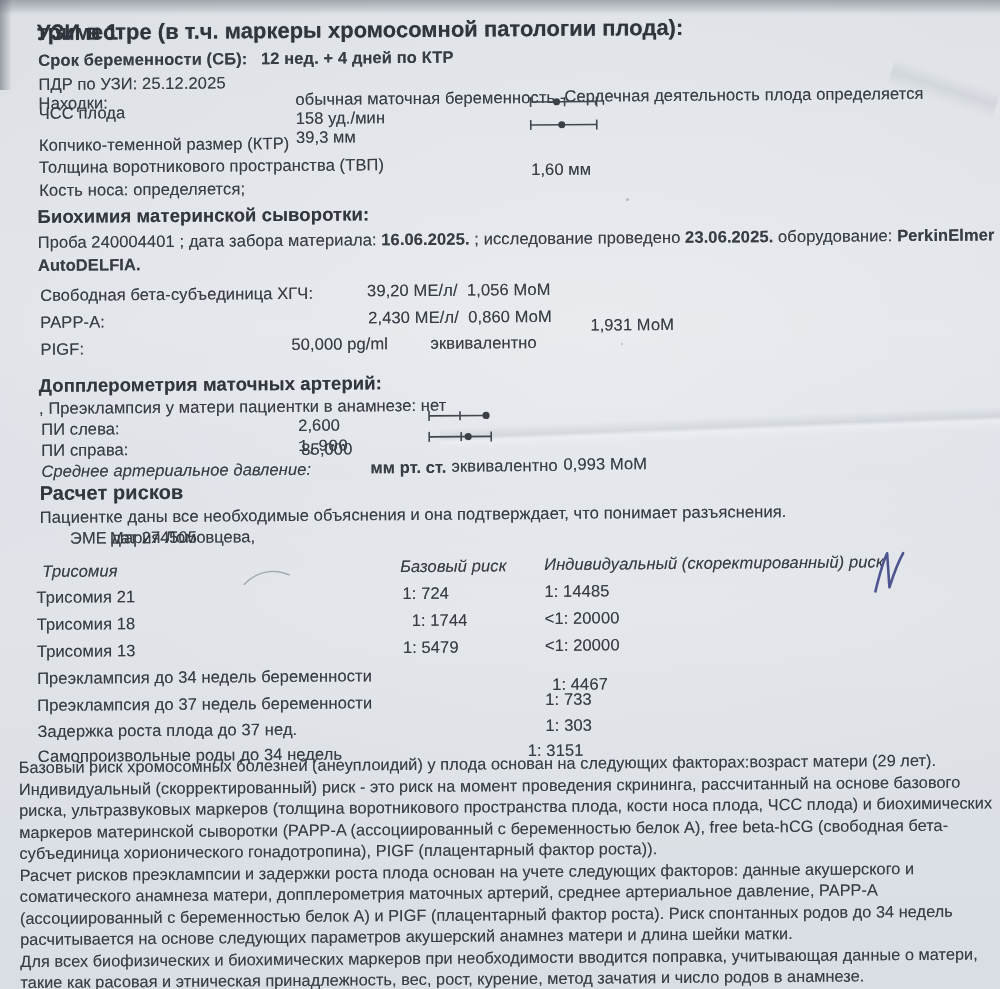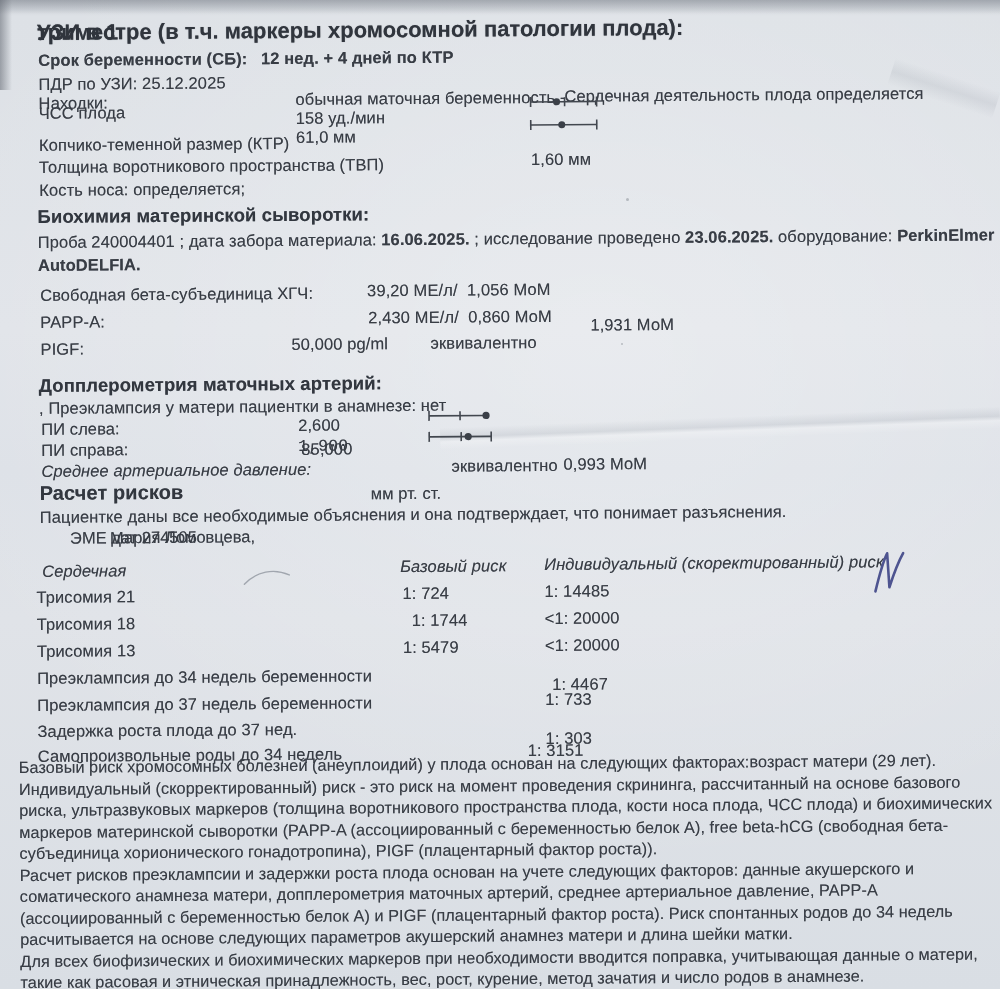--- a/index.html
+++ b/index.html
@@ -73,24 +73,24 @@
 
     <svg style="left:528px;top:122px;" width="70" height="14" viewBox="0 0 70 14">
       <g stroke="#42474f" stroke-width="1.6" fill="none">
         <line x1="2" y1="7" x2="68" y2="7"></line>
           <line x1="2" y1="2" x2="2" y2="12"></line>
           <line x1="68" y1="2" x2="68" y2="12"></line>
       </g>
       <circle cx="33" cy="7" r="3.5" fill="#3b4048"></circle>
     </svg>
     <div class="t" style="left:38px;top:136px;">Копчико-теменной размер (КТР)</div>
-    <div class="t" style="left:295px;top:130px;">61,0 мм</div>
+    <div class="t" style="left:295px;top:130px;">39,3 мм</div>
 
     <div class="t" style="left:38px;top:158px;">Толщина воротникового пространства (ТВП)</div>
-    <div class="t" style="left:530px;top:154px;">1,60 мм</div>
+    <div class="t" style="left:530px;top:164px;">1,60 мм</div>
 
     <div class="t" style="left:38px;top:181px;">Кость носа: определяется;</div>
 
     <div class="t sec" style="left:36px;top:206px;">Биохимия материнской сыворотки:</div>
     <div class="t" style="left:36px;top:233px;">
       <span>Проба 240004401 ; дата забора материала: </span><span class="b6">16.06.2025.</span><span> ; исследование проведено </span><span class="b6">23.06.2025.</span><span> оборудование: </span><span class="b6">PerkinElmer</span>
     </div>
     <div class="t b6" style="left:36px;top:256px;">AutoDELFIA.</div>
 
     <div class="t" style="left:38px;top:286px;">Свободная бета-субъединица ХГЧ:</div>
@@ -125,37 +125,37 @@
         <line x1="34" y1="2.5" x2="34" y2="11.5"></line>
           <line x1="64" y1="2" x2="64" y2="12"></line>
       </g>
       <circle cx="41" cy="7" r="3.6" fill="#3b4048"></circle>
     </svg>
     <div class="t" style="left:38px;top:441px;">ПИ справа:</div>
     <div class="t" style="left:295px;top:439px;font-family:Liberation Mono, monospace;">1,900</div>
 
     <div class="t it" style="left:38px;top:462px;">Среднее артериальное давление:</div>
     <div class="t" style="left:298px;top:442px;">85,000</div>
-    <div class="t" style="left:367px;top:487px;">мм рт. ст.</div>
+    <div class="t" style="left:367px;top:461px;font-weight:bold;">мм рт. ст.</div>
     <div class="t" style="left:448px;top:460px;">эквивалентно</div>
     <div class="t" style="left:560px;top:459px;">0,993 МоМ</div>
 
     <div class="t b7" style="left:36px;top:482px;font-size:20px;color:#32373f;">Расчет рисков</div>
     <div class="t" style="left:36px;top:508px;">Пациентке даны все необходимые объяснения и она подтверждает, что понимает разъяснения.</div>
 
     <div class="ovl" style="left:36px;top:529px;width:320px;">
       <span style="left:70px;">Мария Ломовцева,</span>
       <span style="left:0;margin-left:30px;">ЭМЕ дат 274505</span>
     </div>
 
     <svg style="left:238px;top:568px;" width="50" height="22" viewBox="0 0 50 22">
       <path d="M2 18 C14 5 32 2 47 9" stroke="rgba(108,114,126,.55)" stroke-width="1.4" fill="none" stroke-linecap="round"></path>
     </svg>
 
-    <div class="t it" style="left:38px;top:562px;">Сердечная</div>
+    <div class="t it" style="left:38px;top:562px;">Трисомия</div>
     <div class="t it" style="left:396px;top:560px;">Базовый риск</div>
     <div class="t it" style="left:540px;top:559px;">Индивидуальный (скоректированный) риск</div>
 
     <svg style="left:866px;top:556px;" width="36" height="46" viewBox="0 0 36 46">
       <path d="M5 42 C8 30 13 12 17 4 L19 38 C23 26 29 11 33 4" stroke="#4e5490" stroke-width="2.6" fill="none" stroke-linecap="round" stroke-linejoin="round"></path>
     </svg>
 
     <div class="t" style="left:32px;top:588px;">Трисомия 21</div>
     <div class="t" style="left:398px;top:587px;">1: 724</div>
     <div class="t" style="left:540px;top:586px;">1: 14485</div>
@@ -168,21 +168,21 @@
     <div class="t" style="left:398px;top:641px;">1: 5479</div>
     <div class="t" style="left:540px;top:640px;">&lt;1: 20000</div>
 
     <div class="t" style="left:32px;top:669px;">Преэклампсия до 34 недель беременности</div>
     <div class="t" style="left:540px;top:679px;margin-left:7px;">1: 4467</div>
 
     <div class="t" style="left:32px;top:696px;">Преэклампсия до 37 недель беременности</div>
     <div class="t" style="left:540px;top:694px;">1: 733</div>
 
     <div class="t" style="left:32px;top:722px;">Задержка роста плода до 37 нед.</div>
-    <div class="t" style="left:540px;top:720px;margin-top:13px;">1: 303</div>
+    <div class="t" style="left:540px;top:720px;">1: 303</div>
 
     <div class="t" style="left:32px;top:747px;">Самопроизвольные роды до 34 недель</div>
     <div class="t" style="left:522px;top:745px;">1: 3151</div>
 
     <div class="foot">
       <div>Базовый риск хромосомных болезней (анеуплоидий) у плода основан на следующих факторах:возраст матери (29 лет).</div>
       <div>Индивидуальный (скорректированный) риск - это риск на момент проведения скрининга, рассчитанный на основе базового риска, ультразвуковых маркеров (толщина воротникового пространства плода, кости носа плода, ЧСС плода) и биохимических маркеров материнской сыворотки (PAPP-A (ассоциированный с беременностью белок A), free beta-hCG (свободная бета-субъединица хорионического гонадотропина), PIGF (плацентарный фактор роста)).</div>
       <div>Расчет рисков преэклампсии и задержки роста плода основан на учете следующих факторов: данные акушерского и соматического анамнеза матери, допплерометрия маточных артерий, среднее артериальное давление, PAPP-A (ассоциированный с беременностью белок A) и PIGF (плацентарный фактор роста). Риск спонтанных родов до 34 недель расчитывается на основе следующих параметров акушерский анамнез матери и длина шейки матки.</div>
       <div>Для всех биофизических и биохимических маркеров при необходимости вводится поправка, учитывающая данные о матери, такие как расовая и этническая принадлежность, вес, рост, курение, метод зачатия и число родов в анамнезе.</div>
     </div>

